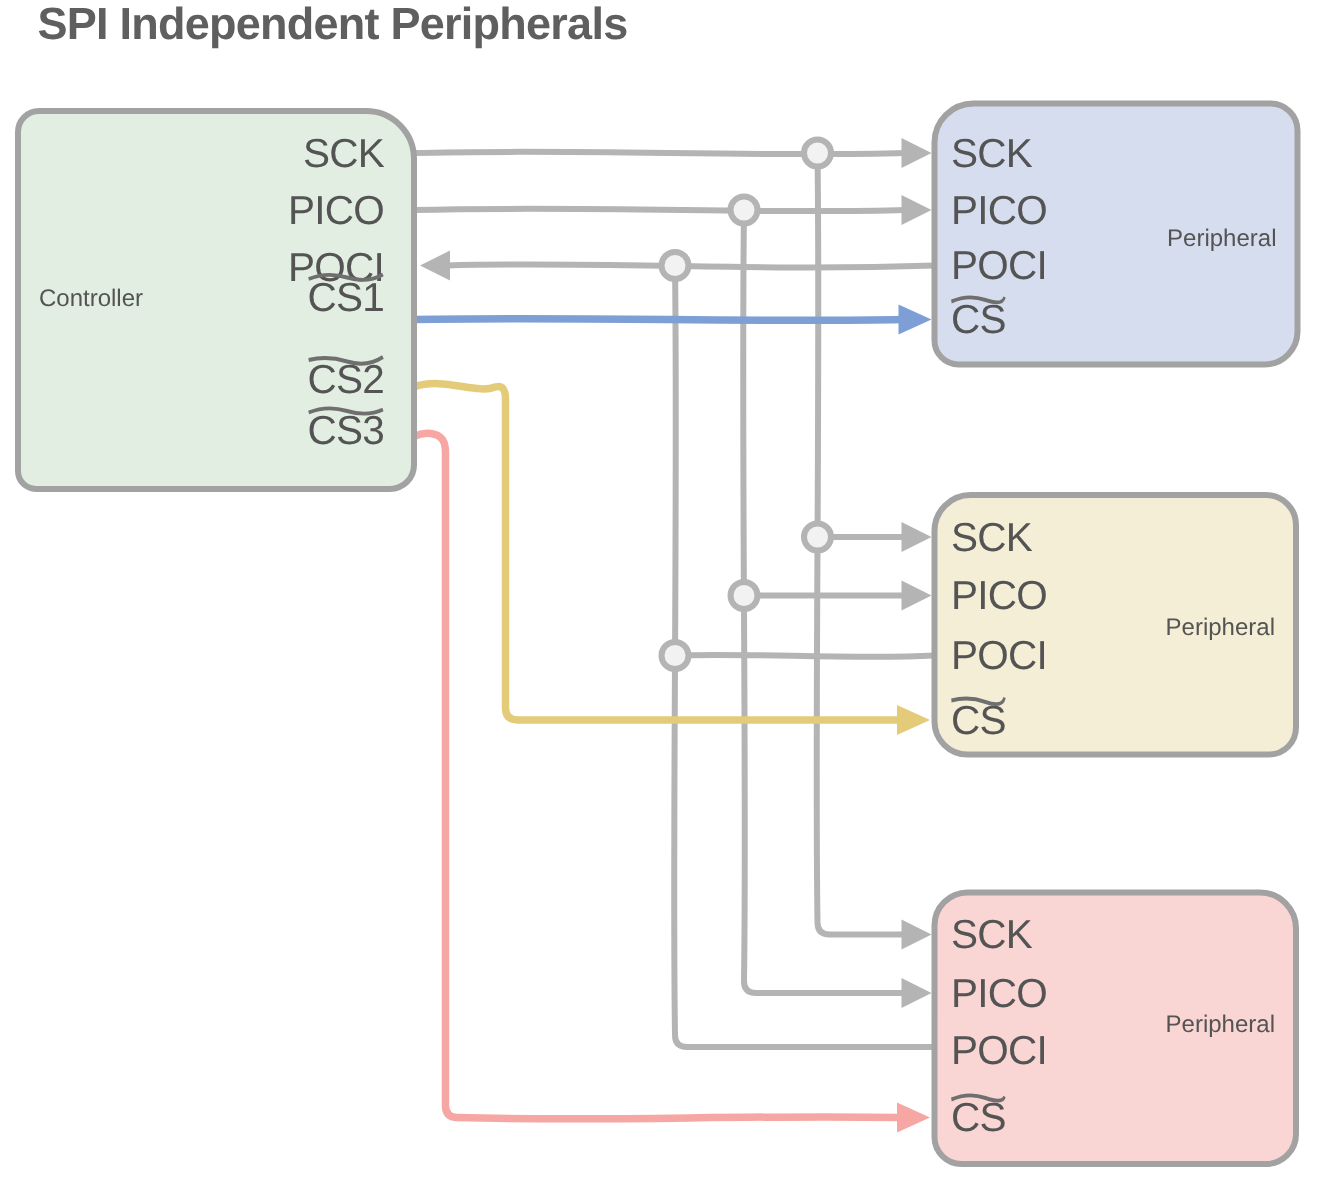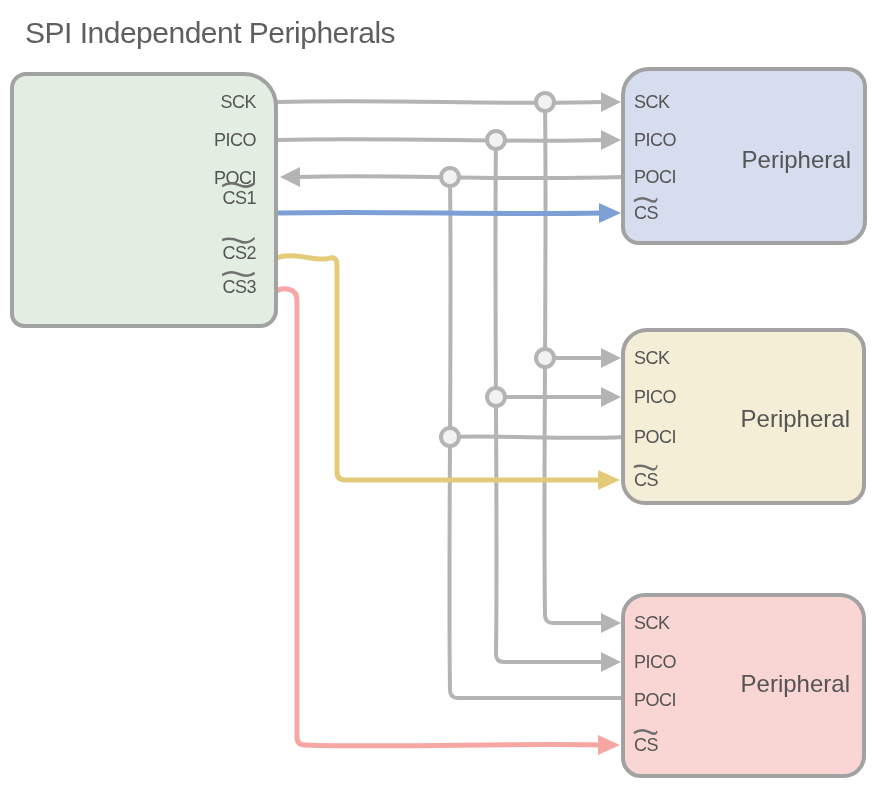--- a/index.html
+++ b/index.html
@@ -1,33 +1,33 @@
 <!DOCTYPE html>
 <html><head>
 <meta charset="utf-8">
 <style>
   html,body{margin:0;padding:0;background:#ffffff;}
   .stage{position:relative;width:884px;height:791px;background:#ffffff;overflow:hidden;
          font-family:"Liberation Sans",sans-serif;}
-  .title{position:absolute;left:25px;top:16px;font-size:30px;font-weight:normal;
+  .title{position:absolute;left:25px;top:0;font-size:30px;font-weight:bold;
          letter-spacing:-0.5px;}
   .wires{position:absolute;left:0;top:0;width:884px;height:791px;}
   .box{position:absolute;border-style:solid;border-width:4px;box-sizing:border-box;}
   .controller{left:10px;top:72px;width:268px;height:256px;
               border-radius:16px 34px 18px 14px;}
   .periph1{left:621px;top:67px;width:246px;height:178px;
            border-radius:28px 20px 24px 18px;}
   .periph2{left:621px;top:328px;width:245px;height:177px;
            border-radius:26px 22px 20px 24px;}
   .periph3{left:621px;top:593px;width:245px;height:185px;
            border-radius:24px 26px 22px 20px;}
-  .box-label{position:absolute;font-size:24px;line-height:30px;white-space:nowrap;}
+  .box-label{position:absolute;font-size:16px;line-height:30px;white-space:nowrap;}
   .ctl-label{left:12px;top:109px;}
   .per-label{right:12px;}
-  .pin{position:absolute;font-size:18px;line-height:34px;letter-spacing:-0.5px;
+  .pin{position:absolute;font-size:27px;line-height:34px;letter-spacing:-0.5px;
        white-space:nowrap;}
   .pin.r{right:18px;text-align:right;}
   .pin.l{left:9px;text-align:left;}
   .lbl{position:relative;display:inline-block;}
   .ovl{position:absolute;top:-1px;left:-1px;width:104%;height:8px;overflow:visible;}
 </style>
 </head>
 <body>
 
 <div class="stage" style="color: rgb(84, 84, 84);">
@@ -63,20 +63,21 @@
     <circle cx="496" cy="140" r="9" stroke-width="4" stroke="#b4b4b4" fill="#f2f2f2"></circle>
     <circle cx="450" cy="177" r="9" stroke-width="4" stroke="#b4b4b4" fill="#f2f2f2"></circle>
     <circle cx="545" cy="358" r="9" stroke-width="4" stroke="#b4b4b4" fill="#f2f2f2"></circle>
     <circle cx="496" cy="397" r="9" stroke-width="4" stroke="#b4b4b4" fill="#f2f2f2"></circle>
     <circle cx="450" cy="437" r="9" stroke-width="4" stroke="#b4b4b4" fill="#f2f2f2"></circle>
   </svg>
 
   <div class="title" style="color: rgb(95, 95, 95);">SPI Independent Peripherals</div>
 
   <div class="box controller" style="background-color: rgb(226, 238, 226); border-color: rgb(162, 162, 162);">
+    <div class="box-label ctl-label">Controller</div>
     <div class="pin r" style="top:9px">
       <span class="lbl"><span>SCK</span></span></div>
     <div class="pin r" style="top:47px">
       <span class="lbl"><span>PICO</span></span></div>
     <div class="pin r" style="top:85px">
       <span class="lbl"><span>POCI</span></span></div>
     <div class="pin r" style="top:105px">
       <span class="lbl">
         <svg class="ovl" viewBox="0 0 60 8" preserveAspectRatio="none">
           <path d="M2,6 Q16,1 31,5 T58,3" fill="none" stroke-width="2.6" stroke="#6f6f6f"></path>

